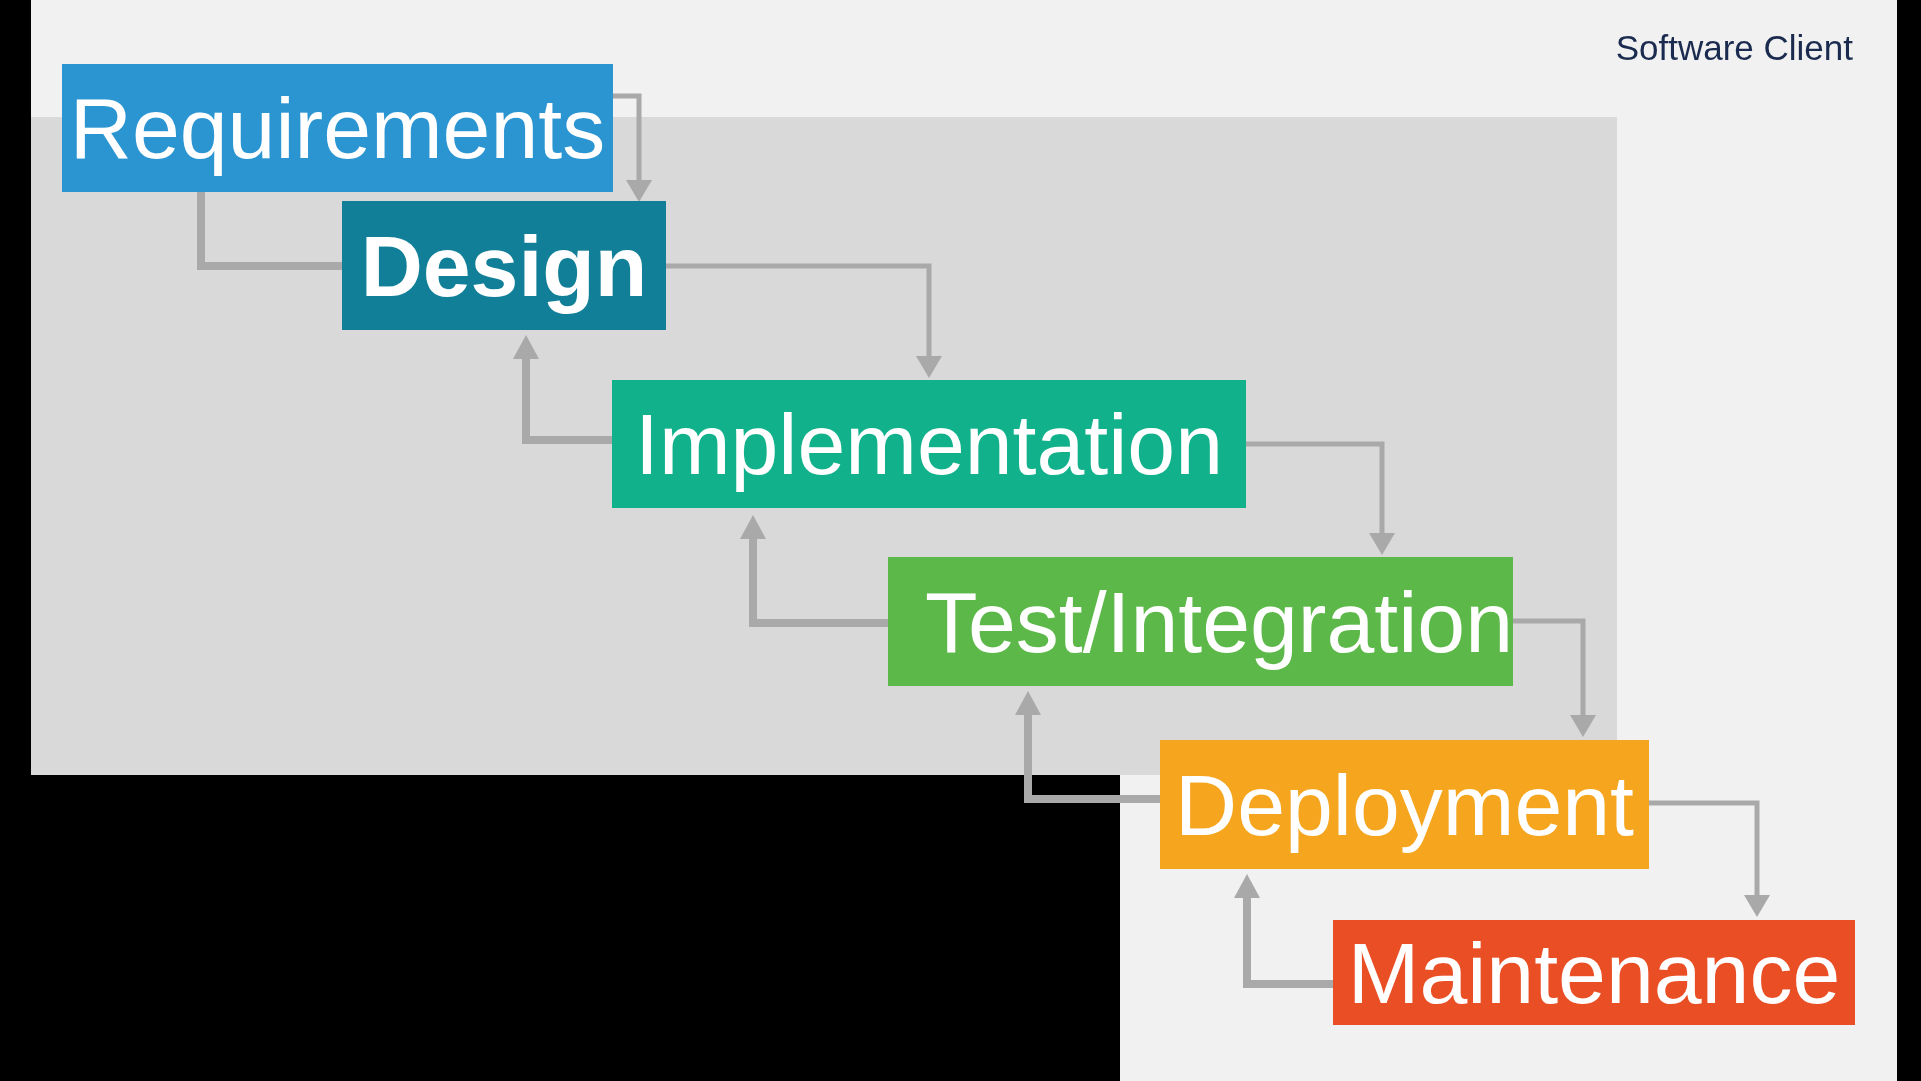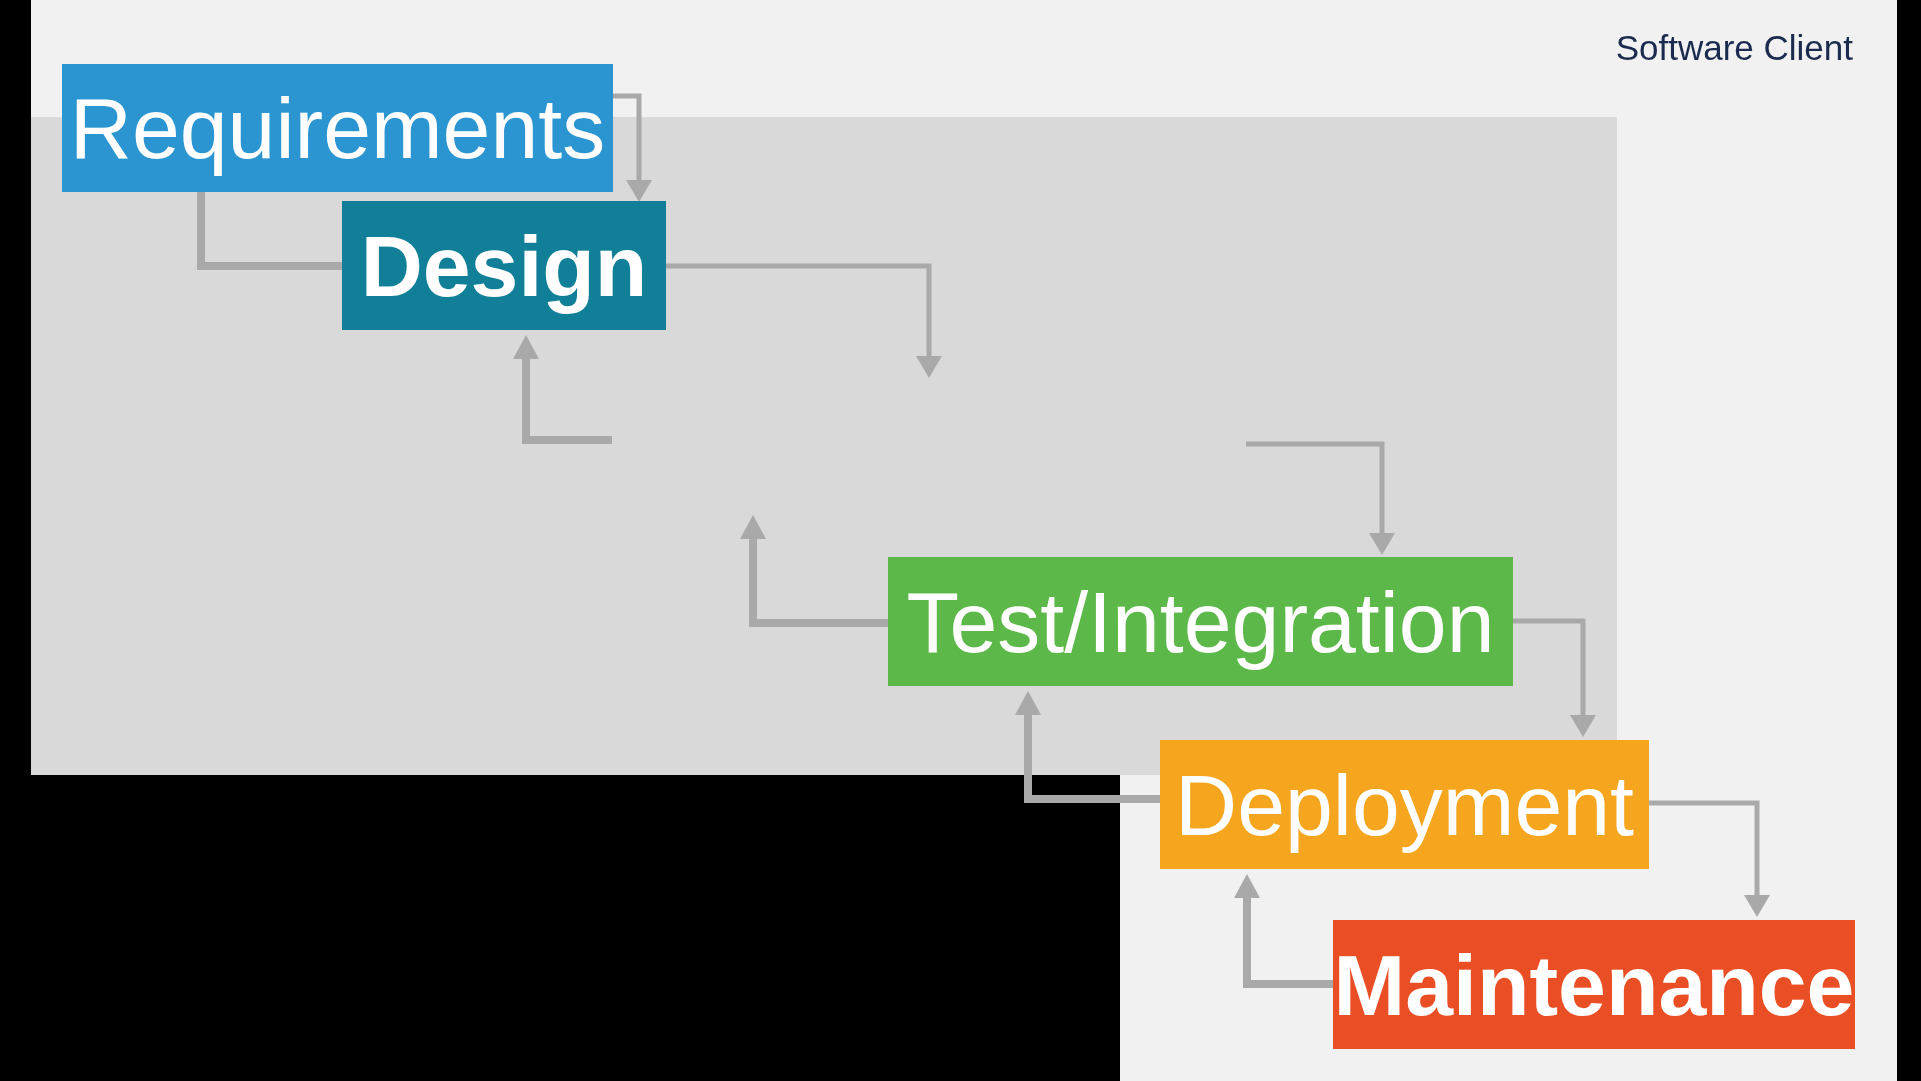--- a/index.html
+++ b/index.html
@@ -50,21 +50,21 @@
     color: var(--stage_text, #ffffff);
     font-size: 86px;
     line-height: 1;
     white-space: nowrap;
   }
   .stage[data-stage="requirements"]     { left: 62px;   top: 31px;  width: 551px; height: 128px; margin-top: 33px; }
   .stage[data-stage="design"]           { left: 342px;  top: 201px; width: 324px; height: 129px; font-weight: bold; }
   .stage[data-stage="implementation"]   { left: 612px;  top: 380px; width: 634px; height: 128px; }
   .stage[data-stage="test-integration"] { left: 888px;  top: 557px; width: 625px; height: 129px; }
   .stage[data-stage="deployment"]       { left: 1160px; top: 740px; width: 489px; height: 129px; text-align: center; }
-  .stage[data-stage="maintenance"]      { left: 1333px; top: 920px; width: 522px; height: 129px; font-weight: bold; }
+  .stage[data-stage="maintenance"]      { left: 1333px; top: 920px; width: 522px; height: 105px; }
 </style>
 </head>
 <body>
 
 <div class="canvas">
 
   <div class="vendor-area"></div>
   <div class="black-bottom"></div>
   <div class="frame-bar frame-left"></div>
   <div class="frame-bar frame-right"></div>
@@ -115,21 +115,24 @@
       <polygon points="1234,898 1260,898 1247,874"></polygon>
     </g>
   </svg>
 
   <div class="stage" data-stage="requirements" style="background: rgb(43, 149, 210);">
     <span>Requirements</span>
   </div>
   <div class="stage" data-stage="design" style="background: rgb(16, 127, 151);">
     <span>Design</span>
   </div>
-  <div class="stage" data-stage="test-integration" style="background: rgb(92, 184, 72);">
+  <div class="stage" data-stage="implementation" style="background: rgb(17, 177, 140);">
+    <span>Implementation</span>
+  </div>
+  <div class="stage" data-stage="test-integration" style="background: rgb(92, 184, 72); justify-content: flex-end;">
     <span>Test/Integration</span>
   </div>
   <div class="stage" data-stage="deployment" style="background: rgb(245, 165, 30);">
     <span>Deployment</span>
   </div>
   <div class="stage" data-stage="maintenance" style="background: rgb(233, 78, 36);">
     <span>Maintenance</span>
   </div>
 
 </div>

